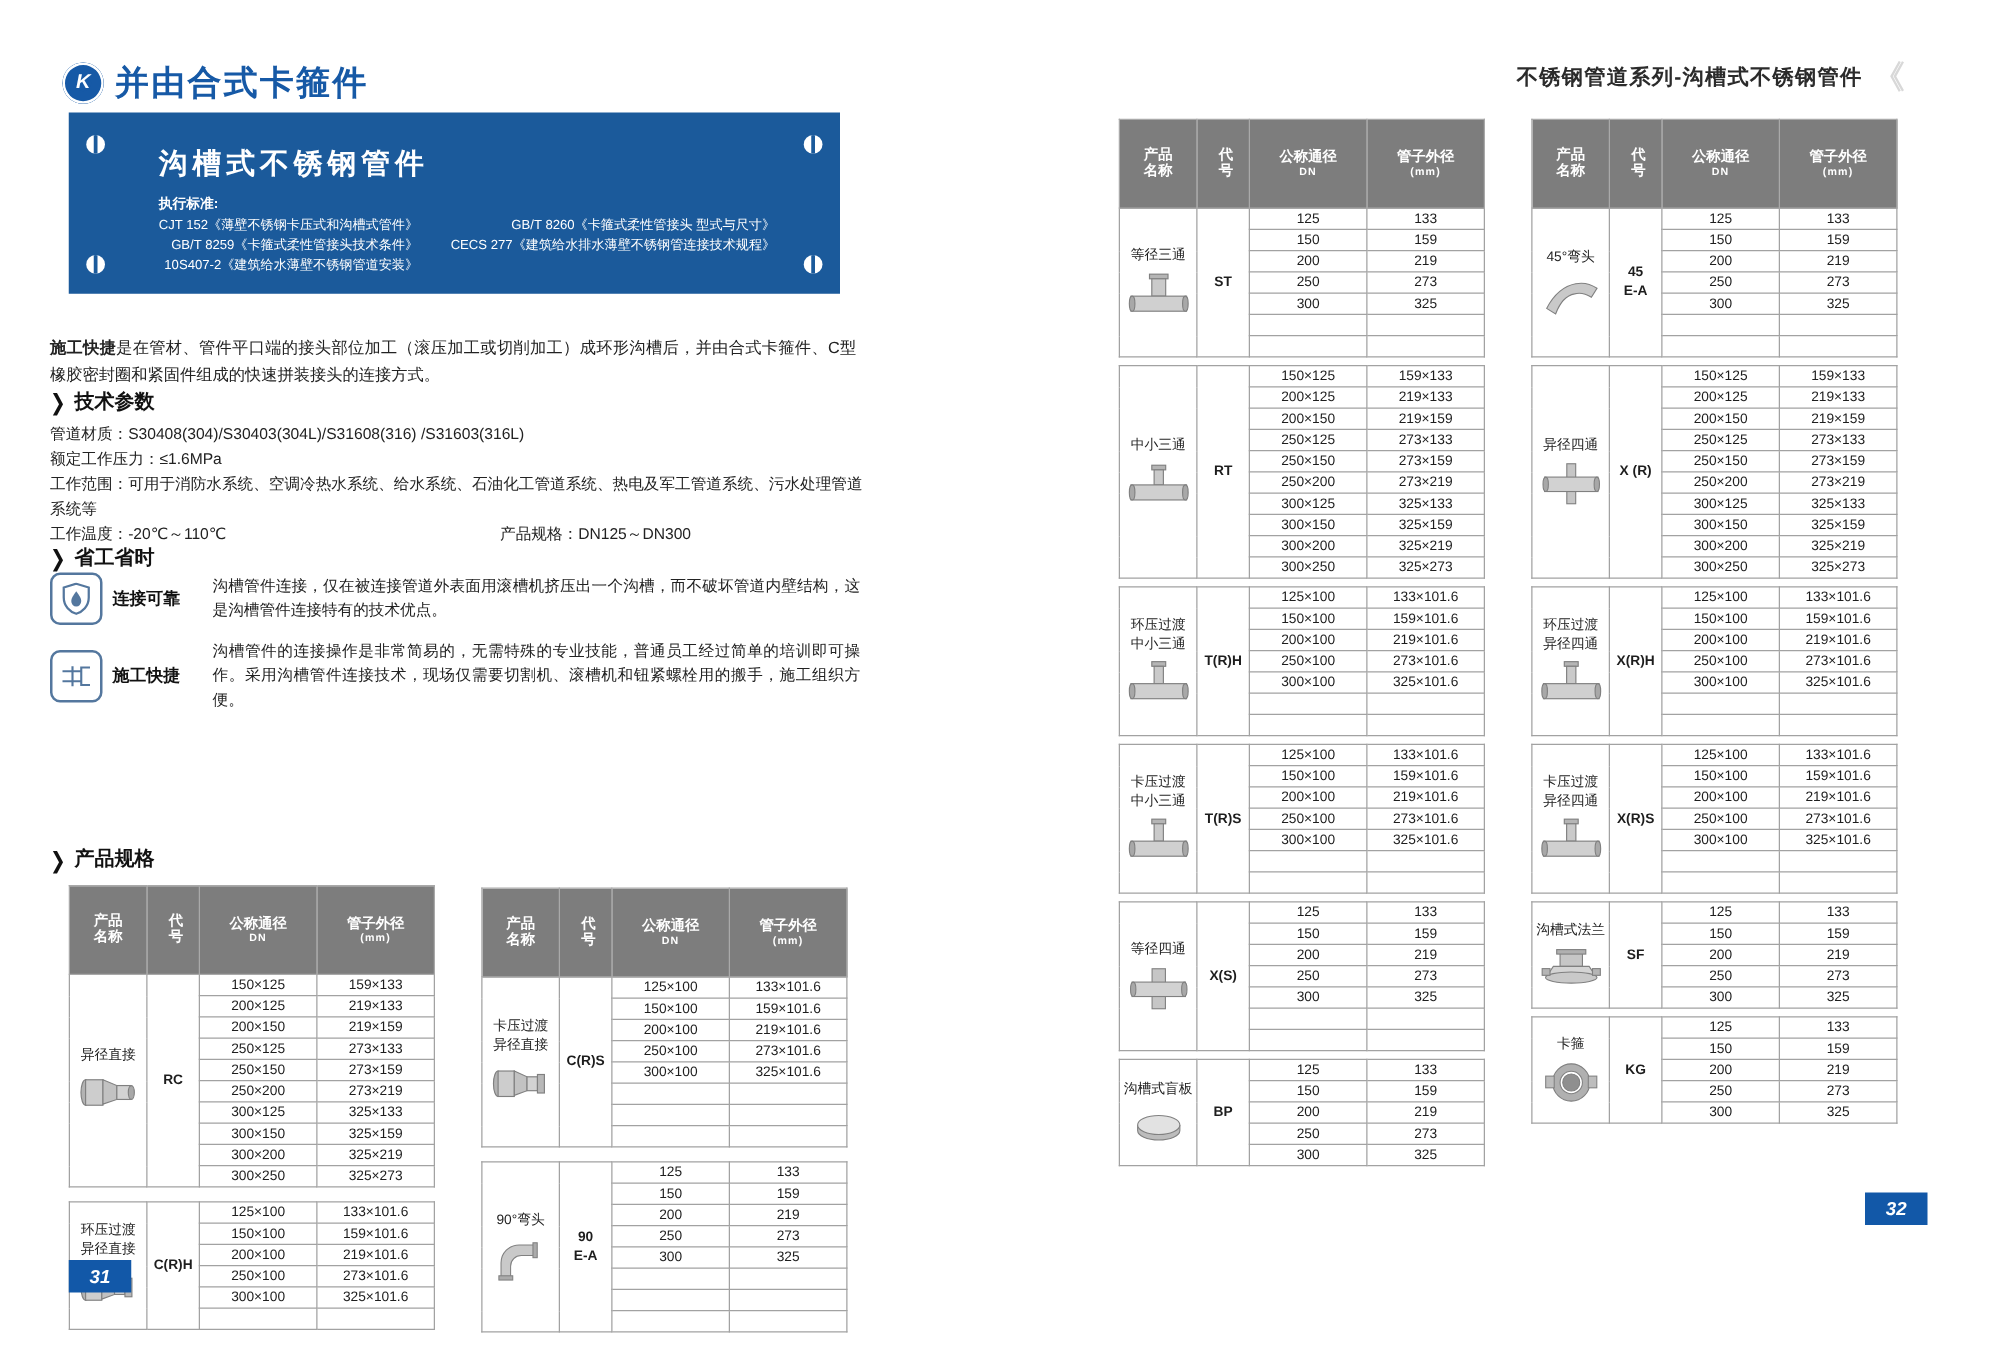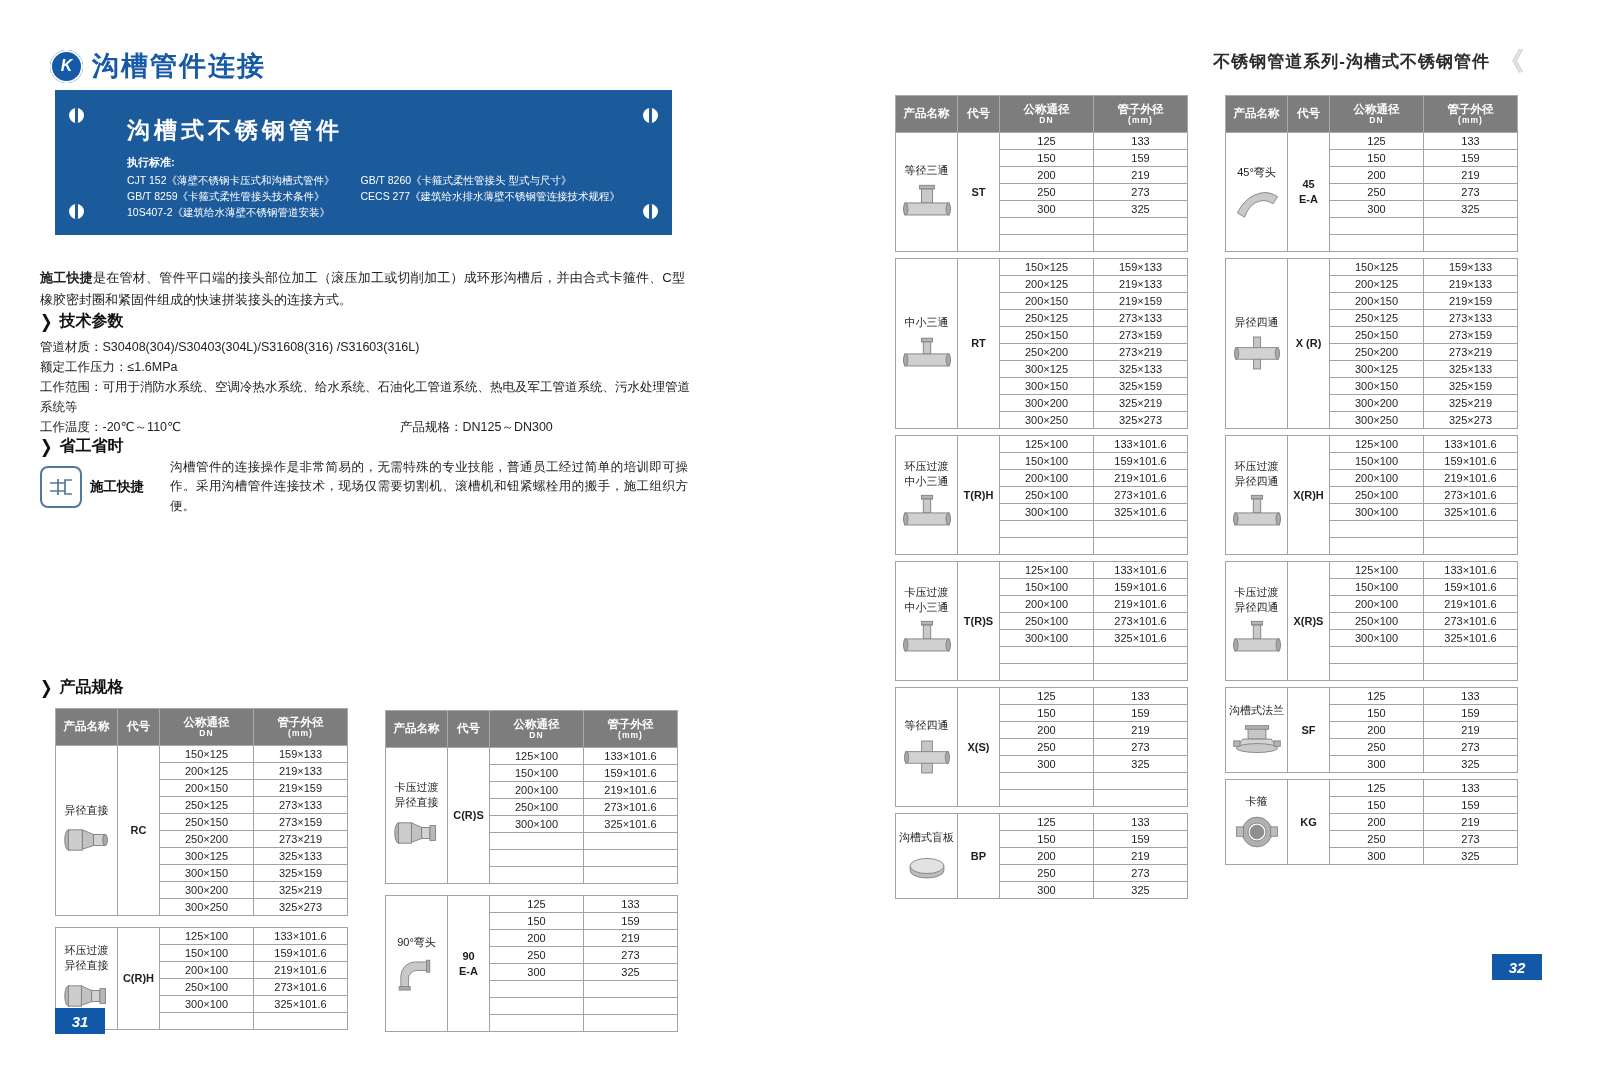--- a/index.html
+++ b/index.html
@@ -21,21 +21,21 @@
 
   
   .rp-header{top:48px;right:76px;display:flex;align-items:center;gap:8px;}
   .rp-header .txt{font-size:17px;font-weight:bold;color:#2b2b2b;letter-spacing:1px;}
   .rp-header .chev{font-size:26px;color:#d8d8d8;font-weight:bold;line-height:1;}
 
   
   .banner{left:55px;top:90px;width:617px;height:145px;background:var(--banner);color:#fff;}
   .banner-title{margin:25px 0 0 72px;font-size:23px;font-weight:900;letter-spacing:4px;}
   .banner-std-label{margin:9px 0 2px 72px;font-size:11px;font-weight:bold;}
-  .banner-cols{display:flex;margin-left:72px;gap:26px;}
+  .banner-cols{display:flex;margin-left:72px;gap:26px;text-align:right;}
   .banner-col{font-size:10.5px;line-height:16px;font-weight:500;}
   .dot{position:absolute;width:15px;height:15px;border-radius:50%;background:#fff;overflow:hidden;}
   .dot::after{content:"";position:absolute;left:6px;top:-1px;width:3px;height:17px;background:var(--banner);}
   .dot.tl{left:14px;top:18px}.dot.tr{right:14px;top:18px}
   .dot.bl{left:14px;bottom:16px}.dot.br{right:14px;bottom:16px}
 
   
   .intro{left:40px;top:254px;width:645px;font-size:13px;line-height:1.7;text-align:justify;}
   .intro .lead{font-weight:900;}
   .section-title{display:flex;align-items:center;gap:7px;font-size:16px;font-weight:900;color:#111;}
@@ -54,40 +54,40 @@
   .adv-text{font-size:12.5px;line-height:1.55;text-align:justify;color:#222;}
 
   
   .col{position:absolute;width:292px;}
   .colA{left:55px;top:708px;} .colB{left:385px;top:710px;}
   .colR1{left:895px;top:95px;} .colR2{left:1225px;top:95px;}
   .colA table.spec,.colB table.spec{margin-bottom:11px;}
   .colR1 table.spec,.colR2 table.spec{margin-bottom:6px;}
   table.spec{border-collapse:collapse;width:292px;table-layout:fixed;background:#fff;border:1.5px solid #8d8d8d;}
   table.spec th{background:var(--thgray);color:#fff;font-size:11.5px;font-weight:bold;height:36px;
-    padding:0;line-height:1.15;border:1px solid #a9a9a9;}
+    padding:17px;line-height:1.15;border:1px solid #a9a9a9;}
   table.spec th .sub{display:block;font-size:8.5px;font-weight:bold;letter-spacing:1px;}
   table.spec td{border:1px solid #a2a2a2;font-size:11px;text-align:center;height:16px;padding:0;color:#1d1d1d;}
   td.td-name{vertical-align:middle;}
   .pname{font-size:11px;font-weight:500;line-height:1.35;color:#222;}
   .pimg{margin-top:5px;display:flex;justify-content:center;}
   .pimg svg{display:block;}
   td.td-code{font-size:12px;font-weight:bold;line-height:1.35;color:#111;}
 
   
   .pagenum{width:50px;height:26px;background:var(--badge);color:#fff;font-weight:bold;font-style:italic;
     font-size:15px;display:flex;align-items:center;justify-content:center;}
   .pn-left{left:55px;top:1008px;} .pn-right{left:1492px;top:954px;}
 </style>
 </head>
 <body>
 
 <div class="abs logo">
   <div class="logo-badge">K</div>
-  <div class="logo-text">沟槽管件连接</div>
+  <div class="logo-text">并由合式卡箍件</div>
 </div>
 
 <div class="abs rp-header">
   <span class="txt">不锈钢管道系列-沟槽式不锈钢管件</span>
   <span class="chev">《</span>
 </div>
 
 <div class="abs banner">
   <span class="dot tl"></span>
   <span class="dot tr"></span>
@@ -126,20 +126,30 @@
 </div>
 
 <div class="abs section-title st-perf">
   <span class="chevmark">❯</span>
   <span>省工省时</span>
 </div>
 
 <div class="abs adv-list">
     <div class="adv-item">
       <div class="adv-icon">
+        <svg width="24" height="26" viewBox="0 0 24 26">
+          <path d="M12 1 L22 4 V12 C22 19 17 23.5 12 25 C7 23.5 2 19 2 12 V4 Z" fill="none" stroke="currentColor" stroke-width="1.8"></path>
+          <path d="M12 7 C14.5 10.5 16 12.6 16 14.8 A4 4.4 0 0 1 8 14.8 C8 12.6 9.5 10.5 12 7 Z" fill="currentColor"></path>
+        </svg>
+      </div>
+      <div class="adv-label">连接可靠</div>
+      <div class="adv-text">沟槽管件连接，仅在被连接管道外表面用滚槽机挤压出一个沟槽，而不破坏管道内壁结构，这是沟槽管件连接特有的技术优点。</div>
+    </div>
+    <div class="adv-item">
+      <div class="adv-icon">
         <svg width="26" height="24" viewBox="0 0 26 24">
           <path d="M2 8 H10 M2 16 H10 M10 4 V20 M10 8 H17 V5 H24 M10 16 H17 V19 H24 M17 8 V16" fill="none" stroke="currentColor" stroke-width="1.7"></path>
         </svg>
       </div>
       <div class="adv-label">施工快捷</div>
       <div class="adv-text">沟槽管件的连接操作是非常简易的，无需特殊的专业技能，普通员工经过简单的培训即可操作。采用沟槽管件连接技术，现场仅需要切割机、滚槽机和钮紧螺栓用的搬手，施工组织方便。</div>
     </div>
   </div>
 
 <div class="abs section-title st-spec">

